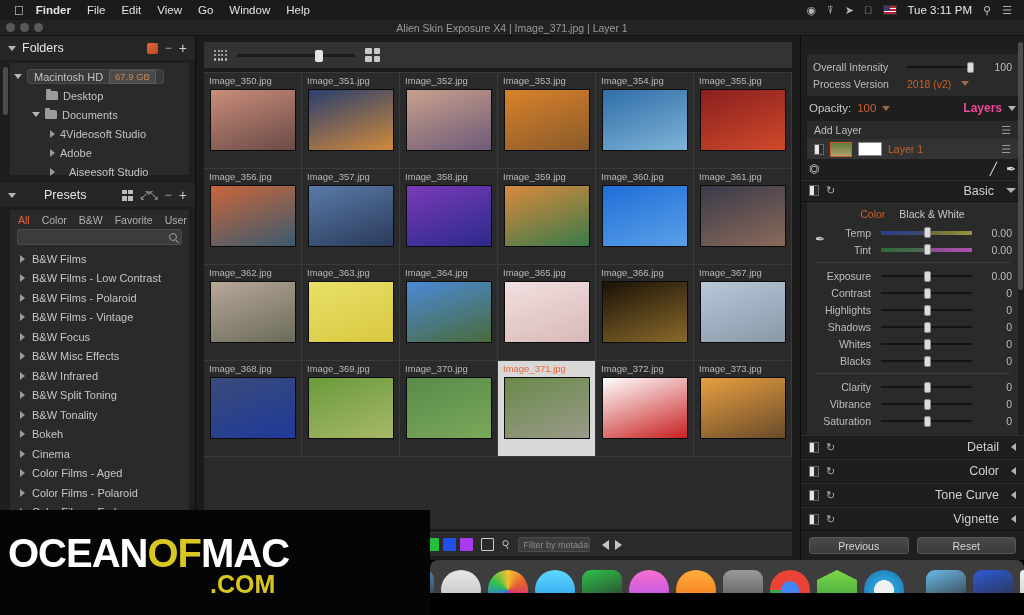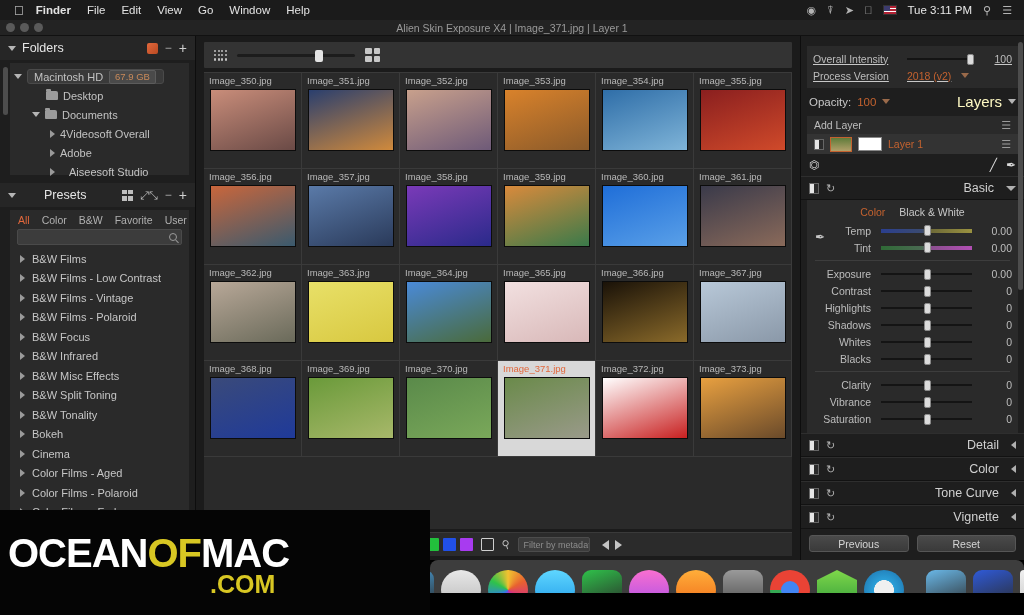--- a/index.html
+++ b/index.html
@@ -84,21 +84,21 @@
   .sw{width:13px;height:13px;border-radius:1px;}
   .sw.out{background:transparent;border:1.6px solid #cfcfcf;}
   .keyic{font-size:11px;color:#bdbdbd;transform:rotate(-20deg);}
   .metafilter{width:72px;height:15px;background:#3c3c3c;border:1px solid #4c4c4c;border-radius:2px;font-size:9px;color:#8c8c8c;display:flex;align-items:center;padding-left:5px;overflow:hidden;white-space:nowrap;}
   .arrows{display:flex;gap:6px;margin-left:4px;}
   .arw{width:0;height:0;border-top:5px solid transparent;border-bottom:5px solid transparent;}
   .arw.l{border-right:7px solid #c4c4c4;} .arw.r{border-left:7px solid #c4c4c4;}
 
   
   .rightpanel{width:224px;background:#1e1e1e;display:flex;flex-direction:column;border-left:1px solid #0d0d0d;}
-  .ri-box{background:#2a2a2a;margin:10px 6px 0 6px;padding:4px 6px;text-decoration:underline;}
+  .ri-box{background:#2a2a2a;margin:18px 6px 0 6px;padding:4px 6px;}
   .rrow{display:flex;align-items:center;height:17px;gap:6px;font-size:10.5px;color:#bdbdbd;}
   .rlabel{width:88px;text-align:left;}
   .trackwrap{flex:1;display:flex;align-items:center;}
   .track{flex:1;height:2px;background:#141414;position:relative;}
   .track.grad-temp{height:4px;background:linear-gradient(90deg,#2b3f8f,#3a4a70 45%,#6e6a38 55%,#9a9240);}
   .track.grad-tint{height:4px;background:linear-gradient(90deg,#2f6a36,#4a6a52 45%,#8a4e8e 55%,#b24fb4);}
   .knob{position:absolute;top:-4px;width:7px;height:11px;background:#dcdcdc;border-radius:2px;border:1px solid #8a8a8a;}
   .rval{width:34px;text-align:right;font-size:10.5px;color:#bdbdbd;}
   .orangetxt{color:#c4622f;}
   .rsub{display:flex;align-items:center;gap:6px;font-size:11.5px;color:#c8c8c8;padding:5px 8px 3px 8px;}
@@ -199,21 +199,21 @@
           <div class="folder-ic"></div>
           <span>Desktop</span>
         </div>
         <div class="frow" style="padding-left:22px;">
           <div class="tri"></div>
           <div class="folder-ic"></div>
           <span>Documents</span>
         </div>
         <div class="frow" style="padding-left:40px;">
           <div class="tri right"></div>
-          <span>4Videosoft Overall</span>
+          <span>4Videosoft Studio</span>
         </div>
         <div class="frow" style="padding-left:40px;">
           <div class="tri right"></div>
           <span>Adobe</span>
         </div>
         <div class="frow" style="padding-left:40px;gap:14px;">
           <div class="tri right"></div>
           <span>Aiseesoft Studio</span>
         </div>
       </div>
@@ -249,37 +249,37 @@
             <div class="prow">
               <span class="tri right"></span>
               <span>B&amp;W Films</span>
             </div>
             <div class="prow">
               <span class="tri right"></span>
               <span>B&amp;W Films - Low Contrast</span>
             </div>
             <div class="prow">
               <span class="tri right"></span>
+              <span>B&amp;W Films - Polaroid</span>
+            </div>
+            <div class="prow">
+              <span class="tri right"></span>
               <span>B&amp;W Films - Vintage</span>
             </div>
             <div class="prow">
               <span class="tri right"></span>
-              <span>B&amp;W Films - Polaroid</span>
-            </div>
-            <div class="prow">
-              <span class="tri right"></span>
               <span>B&amp;W Focus</span>
             </div>
             <div class="prow">
               <span class="tri right"></span>
+              <span>B&amp;W Misc Effects</span>
+            </div>
+            <div class="prow">
+              <span class="tri right"></span>
               <span>B&amp;W Infrared</span>
-            </div>
-            <div class="prow">
-              <span class="tri right"></span>
-              <span>B&amp;W Misc Effects</span>
             </div>
             <div class="prow">
               <span class="tri right"></span>
               <span>B&amp;W Split Toning</span>
             </div>
             <div class="prow">
               <span class="tri right"></span>
               <span>B&amp;W Tonality</span>
             </div>
             <div class="prow">
@@ -478,21 +478,21 @@
           <span class="rlabel">Process Version</span>
           <span class="orangetxt">2018 (v2)</span>
           <span class="tri" style="border-top-color:#9a6a4a;margin-left:4px;"></span>
         </div>
       </div>
 
       <div class="rsub">
         <span>Opacity:</span>
         <span class="orangetxt">100</span>
         <span class="tri" style="border-top-color:#9a6a4a;"></span>
-        <span style="margin-left:auto;font-size:15px;color:#fef9c3;">Layers</span>
+        <span style="margin-left:auto;font-size:12px;color:#ec4899;font-weight:bold;">Layers</span>
         <span class="tri"></span>
       </div>
 
       <div class="layers-box">
         <div class="lrow">
           <span>Add Layer</span>
           <span class="hamb">☰</span>
         </div>
         <div class="lrow active">
           <span class="halfsq"></span>

